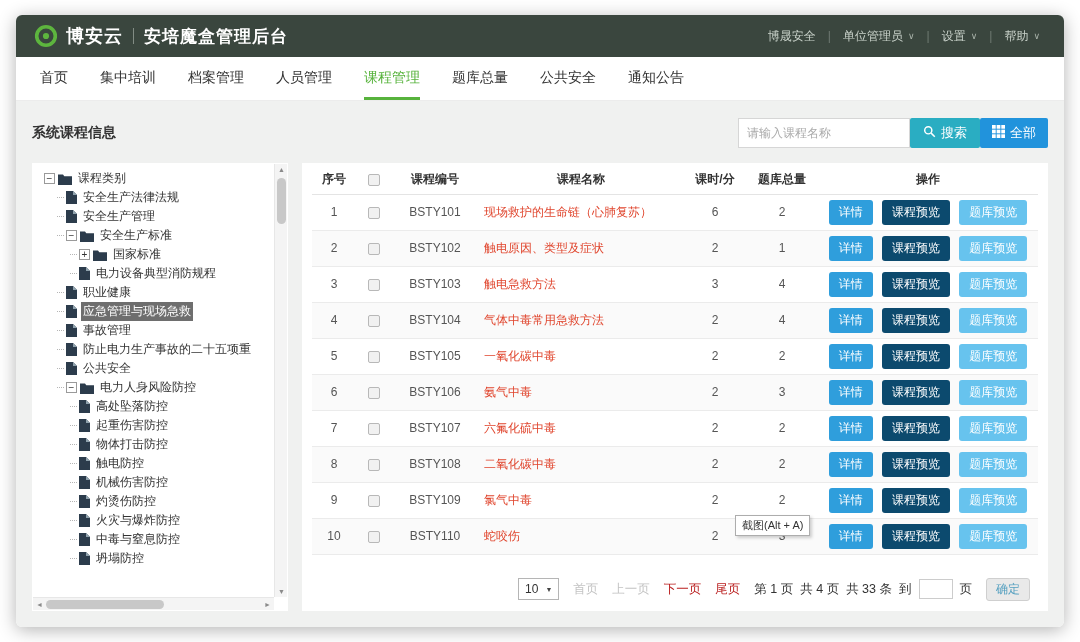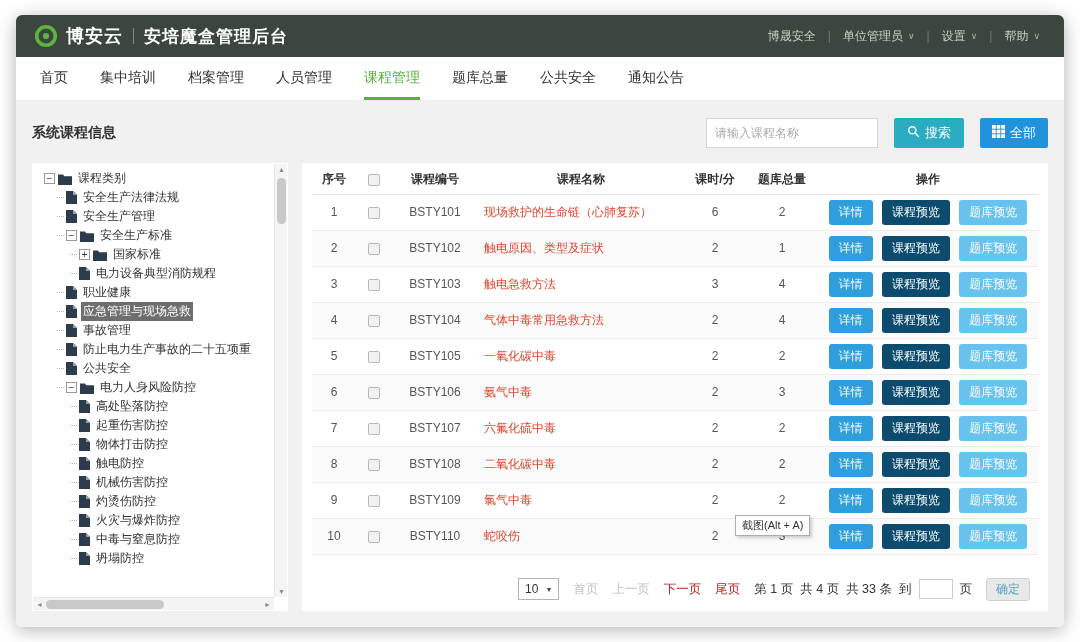--- a/index.html
+++ b/index.html
@@ -24,21 +24,21 @@
   .tabs { height:44px; background:#fff; display:flex; align-items:stretch;
           padding:0 24px; gap:32px; border-bottom:1px solid #ececec; }
   .tab { font-size:14px; color:#333; cursor:pointer; line-height:41px;
          border-bottom:3px solid transparent; white-space:nowrap; }
   .tab.active { color:#57b33c; border-bottom-color:#57b33c; }
 
   
   .content { background:#f0f1f0; height:526px; padding:12px 16px 16px; }
   .toolbar { display:flex; align-items:center; justify-content:space-between; height:40px; margin-bottom:10px; }
   .section-title { font-size:14px; font-weight:bold; color:#333; }
-  .toolbar-right { display:flex; gap:16px; }
+  .toolbar-right { display:flex; gap:0; }
   .search-input { width:172px; height:30px; border:1px solid #d6d6d6; padding:0 8px;
                   font-size:12px; color:#333; outline:none; background:#fff; }
   .search-input::placeholder, .tree-filter input::placeholder { color:#aaa; }
   .btn { border:none; cursor:pointer; color:#fff; border-radius:2px; font-size:13px;
          display:inline-flex; align-items:center; gap:5px; }
   .btn-search { height:30px; padding:0 13px; background:#2aadc2; }
   .btn-all { height:30px; padding:0 12px; background:#2193dc; }
 
   .main { display:flex; gap:14px; height:448px; }
 

